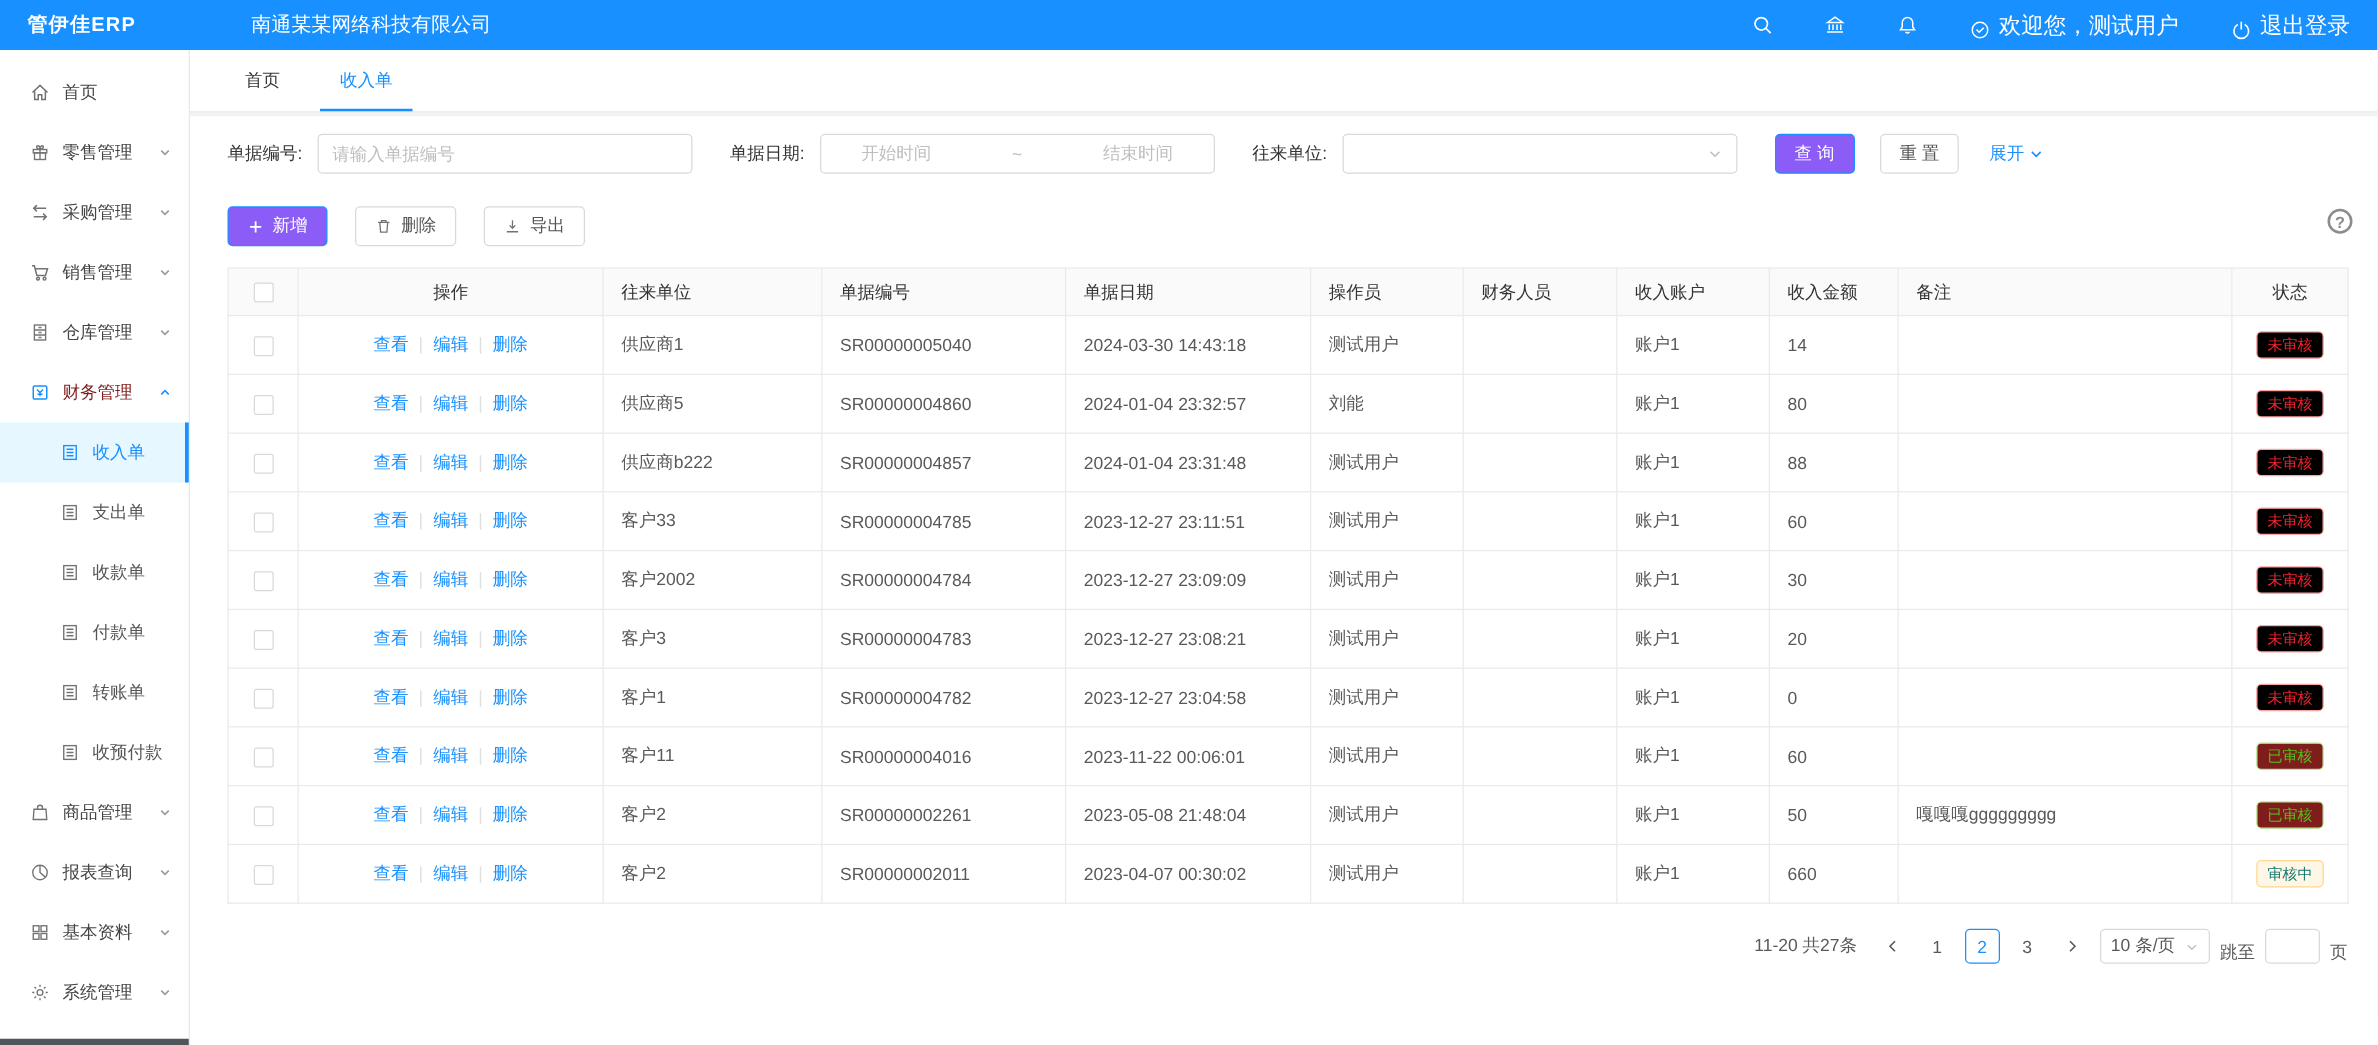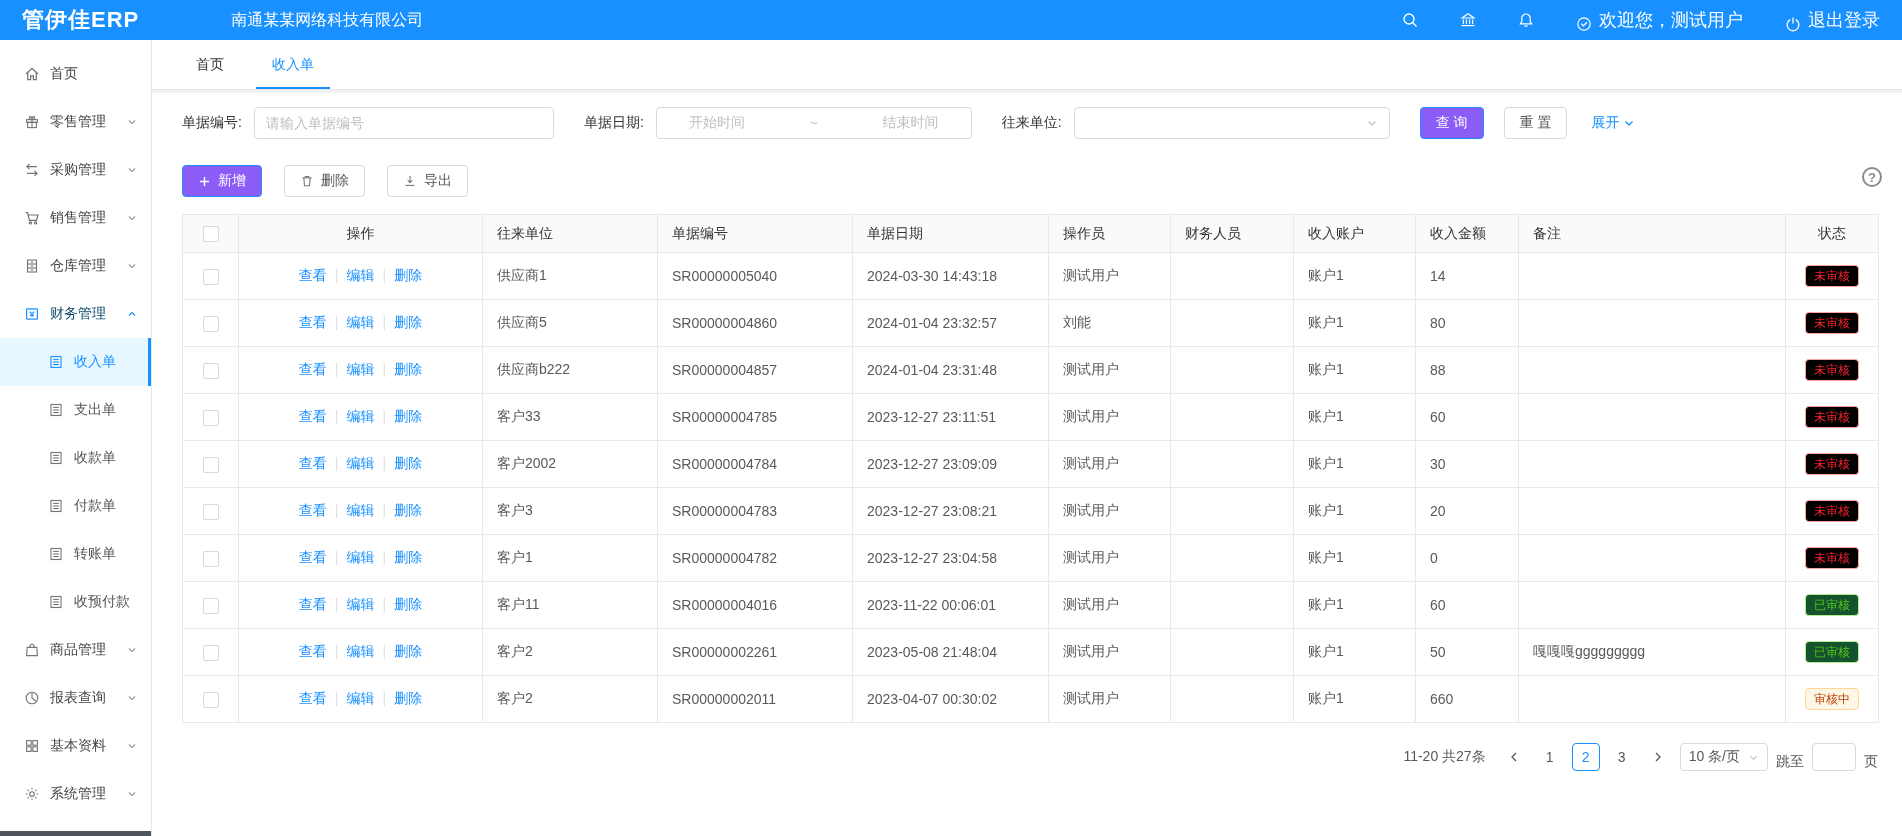--- a/index.html
+++ b/index.html
@@ -2,33 +2,33 @@
 <html><head>
 <meta charset="utf-8">
 <style>
   * { box-sizing: border-box; margin: 0; padding: 0; }
   html,body { width:1902px; height:836px; overflow:hidden; background:#f0f2f5;
     font-family:"Liberation Sans","DejaVu Sans",sans-serif; font-size:14px; color:#333; }
   .app { width:1902px; height:836px; display:flex; flex-direction:column; }
 
   
   .topbar { height:40px; background:#1890ff; display:flex; align-items:center; flex-shrink:0; color:#fff; }
-  .logo { font-size:22px; font-weight:bold; margin-left:22px; letter-spacing:1px; }
+  .logo { font-size:16px; font-weight:bold; margin-left:22px; letter-spacing:1px; }
   .company { font-size:16px; margin-left:92px; }
   .topbar-right { margin-left:auto; display:flex; align-items:center; margin-right:22px; }
   .tb-icon { display:flex; align-items:center; margin-left:42px; cursor:pointer; }
   .tb-group { display:flex; align-items:flex-end; gap:7px; margin-left:42px; cursor:pointer; font-size:18px; }
 
   
   .body-row { flex:1; display:flex; min-height:0; }
   .sidebar { width:152px; background:#fff; border-right:1px solid #e8e8e8; position:relative; flex-shrink:0; padding-top:10px; }
   .menu-item { height:48px; display:flex; align-items:center; padding:0 14px 0 24px; color:#444; cursor:pointer; }
   .menu-item .mi-label { margin-left:10px; }
   .menu-item .chev { margin-left:auto; display:flex; }
-  .menu-item.parent-active { color:#0c4a6e; }
+  .menu-item.parent-active { color:#7f1d1d; }
   .submenu .menu-item { padding-left:48px; color:#555; }
   .submenu .menu-item.active { background:#e6f7ff; color:#1890ff; border-right:3px solid #1890ff; padding-right:11px; }
   .sidebar-trigger { position:absolute; bottom:0; left:0; width:151px; height:5px; background:#50555b; }
   .icon16 { width:16px; height:16px; flex-shrink:0; }
 
   .main { flex:1; display:flex; flex-direction:column; min-width:0; }
   .tabbar { height:50px; background:#fff; border-bottom:1px solid #e8e8e8; display:flex; align-items:stretch; padding-left:28px; flex-shrink:0; }
   .tab { display:flex; align-items:center; padding:0 16px; margin-right:0px; cursor:pointer; color:#333; position:relative; }
   .tab + .tab { margin-left:16px; }
   .tab.active { color:#1890ff; }
@@ -59,22 +59,22 @@
   thead th { background:#fafafa; color:#333; font-weight:normal; height:38px; }
   .c-check { text-align:center; padding:0; }
   .c-ops { text-align:center; }
   .c-status { text-align:center; }
   .checkbox { display:inline-block; width:16px; height:16px; border:1px solid #d9d9d9; border-radius:2px; background:#fff; vertical-align:middle; cursor:pointer; }
   .op-link { color:#1890ff; cursor:pointer; text-decoration:none; }
   .sep { color:#e0e0e0; margin:0 8px; }
   .sep::before { content:"|"; }
   .badge { display:inline-block; font-size:12px; line-height:1; padding:4px 8px; border-radius:4px; }
   .badge-red    { color:#f5222d; background:#000000; border:1px solid #ffa39e; }
-  .badge-green  { color:#52c41a; background:#14532d; border:1px solid #b7eb8f; }
-  .badge-orange { color:#c2410c; background:#fff7e6; border:1px solid #ffd591; }
+  .badge-green  { color:#52c41a; background:#7f1d1d; border:1px solid #b7eb8f; }
+  .badge-orange { color:#0f766e; background:#fff7e6; border:1px solid #ffd591; }
 
   
   .pagination { margin-top:20px; display:flex; align-items:center; justify-content:flex-end; gap:8px; color:#595959; }
   .pg-total { margin-right:6px; }
   .pg-arrow { width:28px; height:28px; display:flex; align-items:center; justify-content:center; cursor:pointer; color:#595959; }
   .pg-item { min-width:28px; height:28px; display:flex; align-items:center; justify-content:center; border-radius:4px; cursor:pointer; }
   .pg-item.current { border:1px solid #1890ff; color:#1890ff; }
   .pg-size { height:28px; border:1px solid #d9d9d9; border-radius:4px; display:flex; align-items:center; gap:8px; padding:0 8px; color:#595959; cursor:pointer; }
   .pg-jump { display:flex; align-items:flex-end; gap:8px; }
   .pg-jump input { width:44px; height:28px; border:1px solid #d9d9d9; border-radius:4px; outline:none; padding:0 6px; font-size:14px; }

